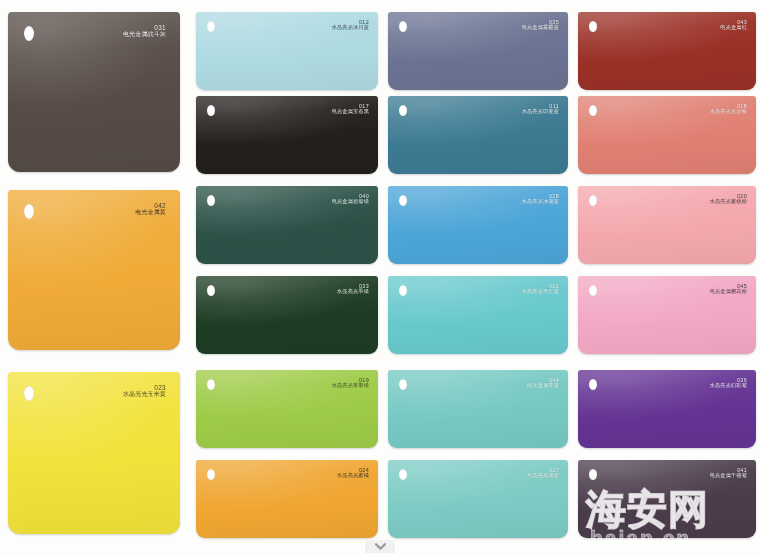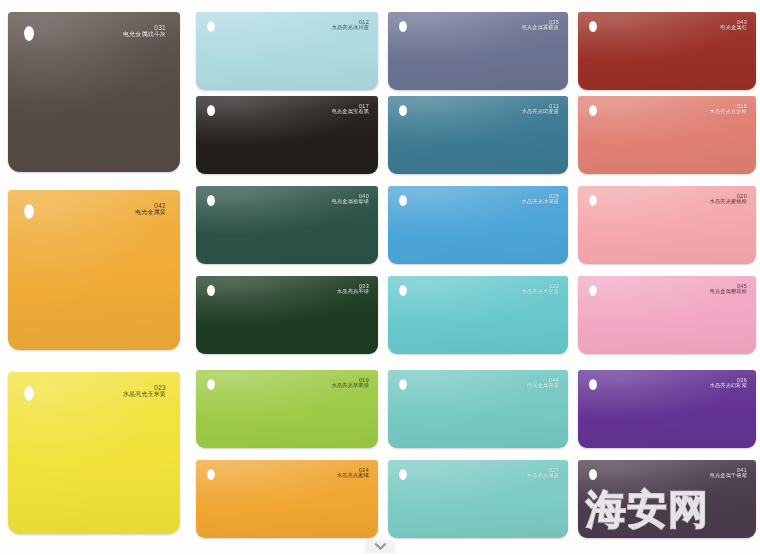--- a/index.html
+++ b/index.html
@@ -316,20 +316,21 @@
         <div class="hole"></div>
         <div class="label">
           <span class="code">041</span>
           <span class="nm">电光金属千禧紫</span>
         </div>
       </div>
     </div>
 
   <div id="watermark">
     <div class="wm-cn">海安网</div>
+    <div class="wm-en">haian.cn</div>
   </div>
 
   <div id="bottom-indicator">
     <span>
       <svg width="11" height="7" viewBox="0 0 11 7" aria-hidden="true">
         <path d="M1 1.2 L5.5 5.6 L10 1.2" fill="none" stroke="#9a9a9a" stroke-width="2.2" stroke-linecap="round" stroke-linejoin="round"></path>
       </svg>
     </span>
   </div>
 

